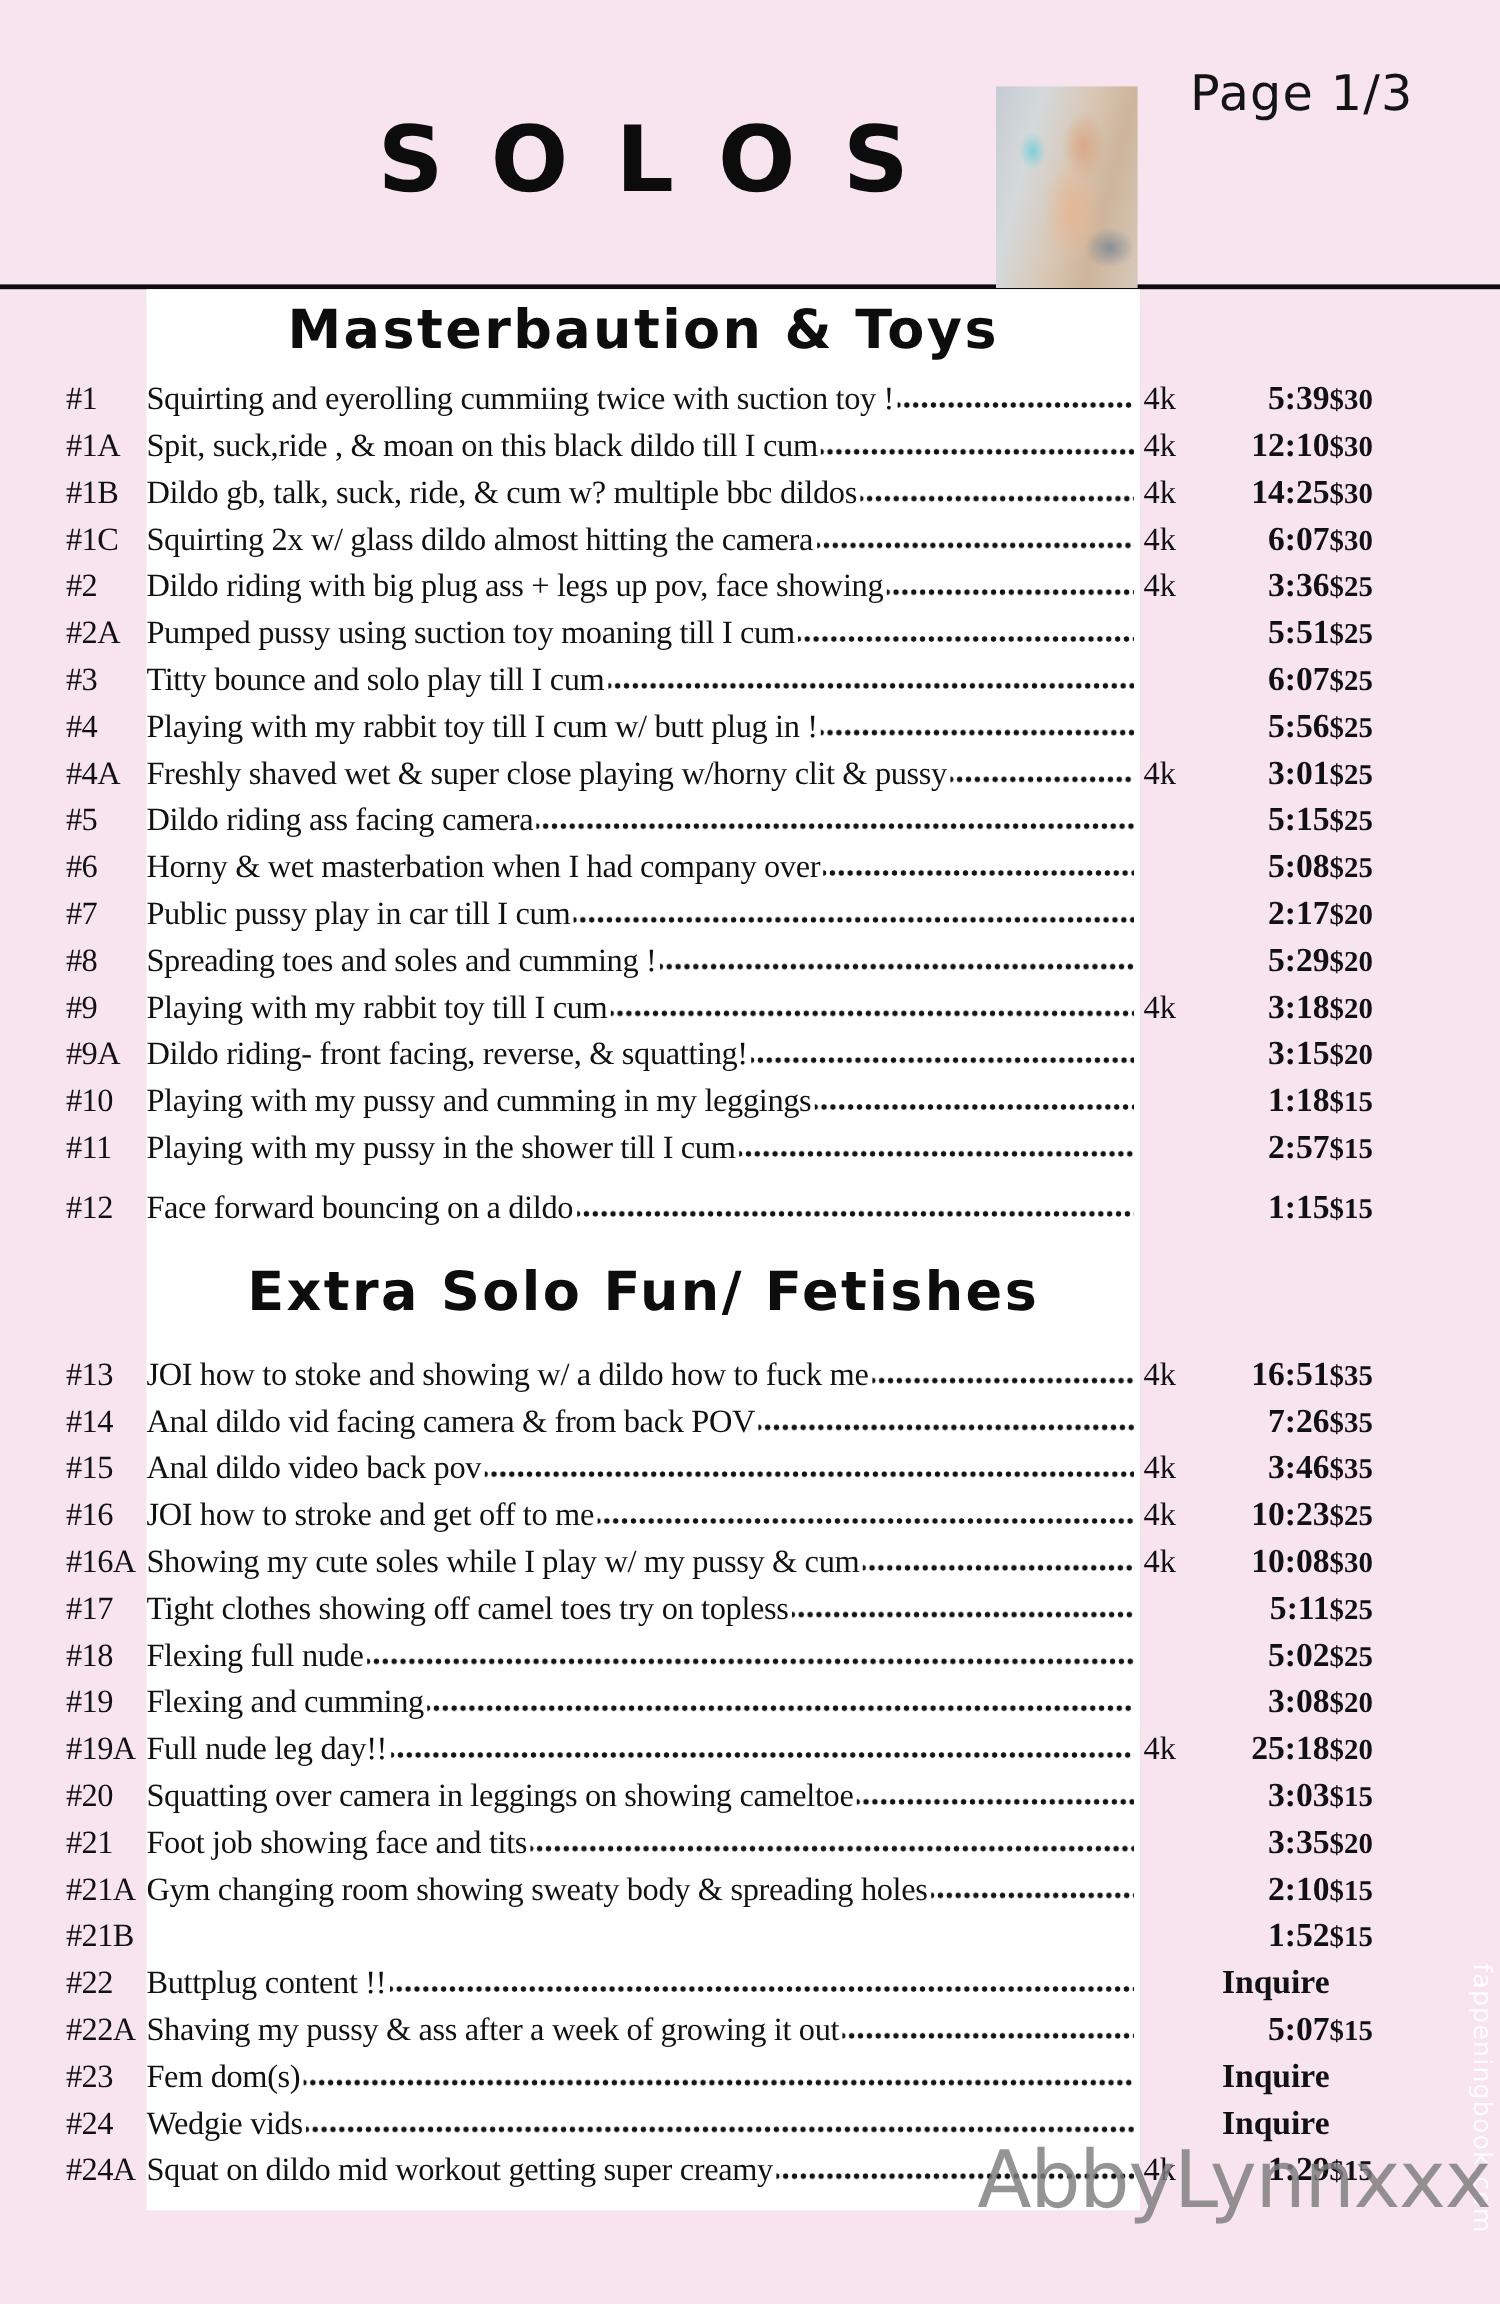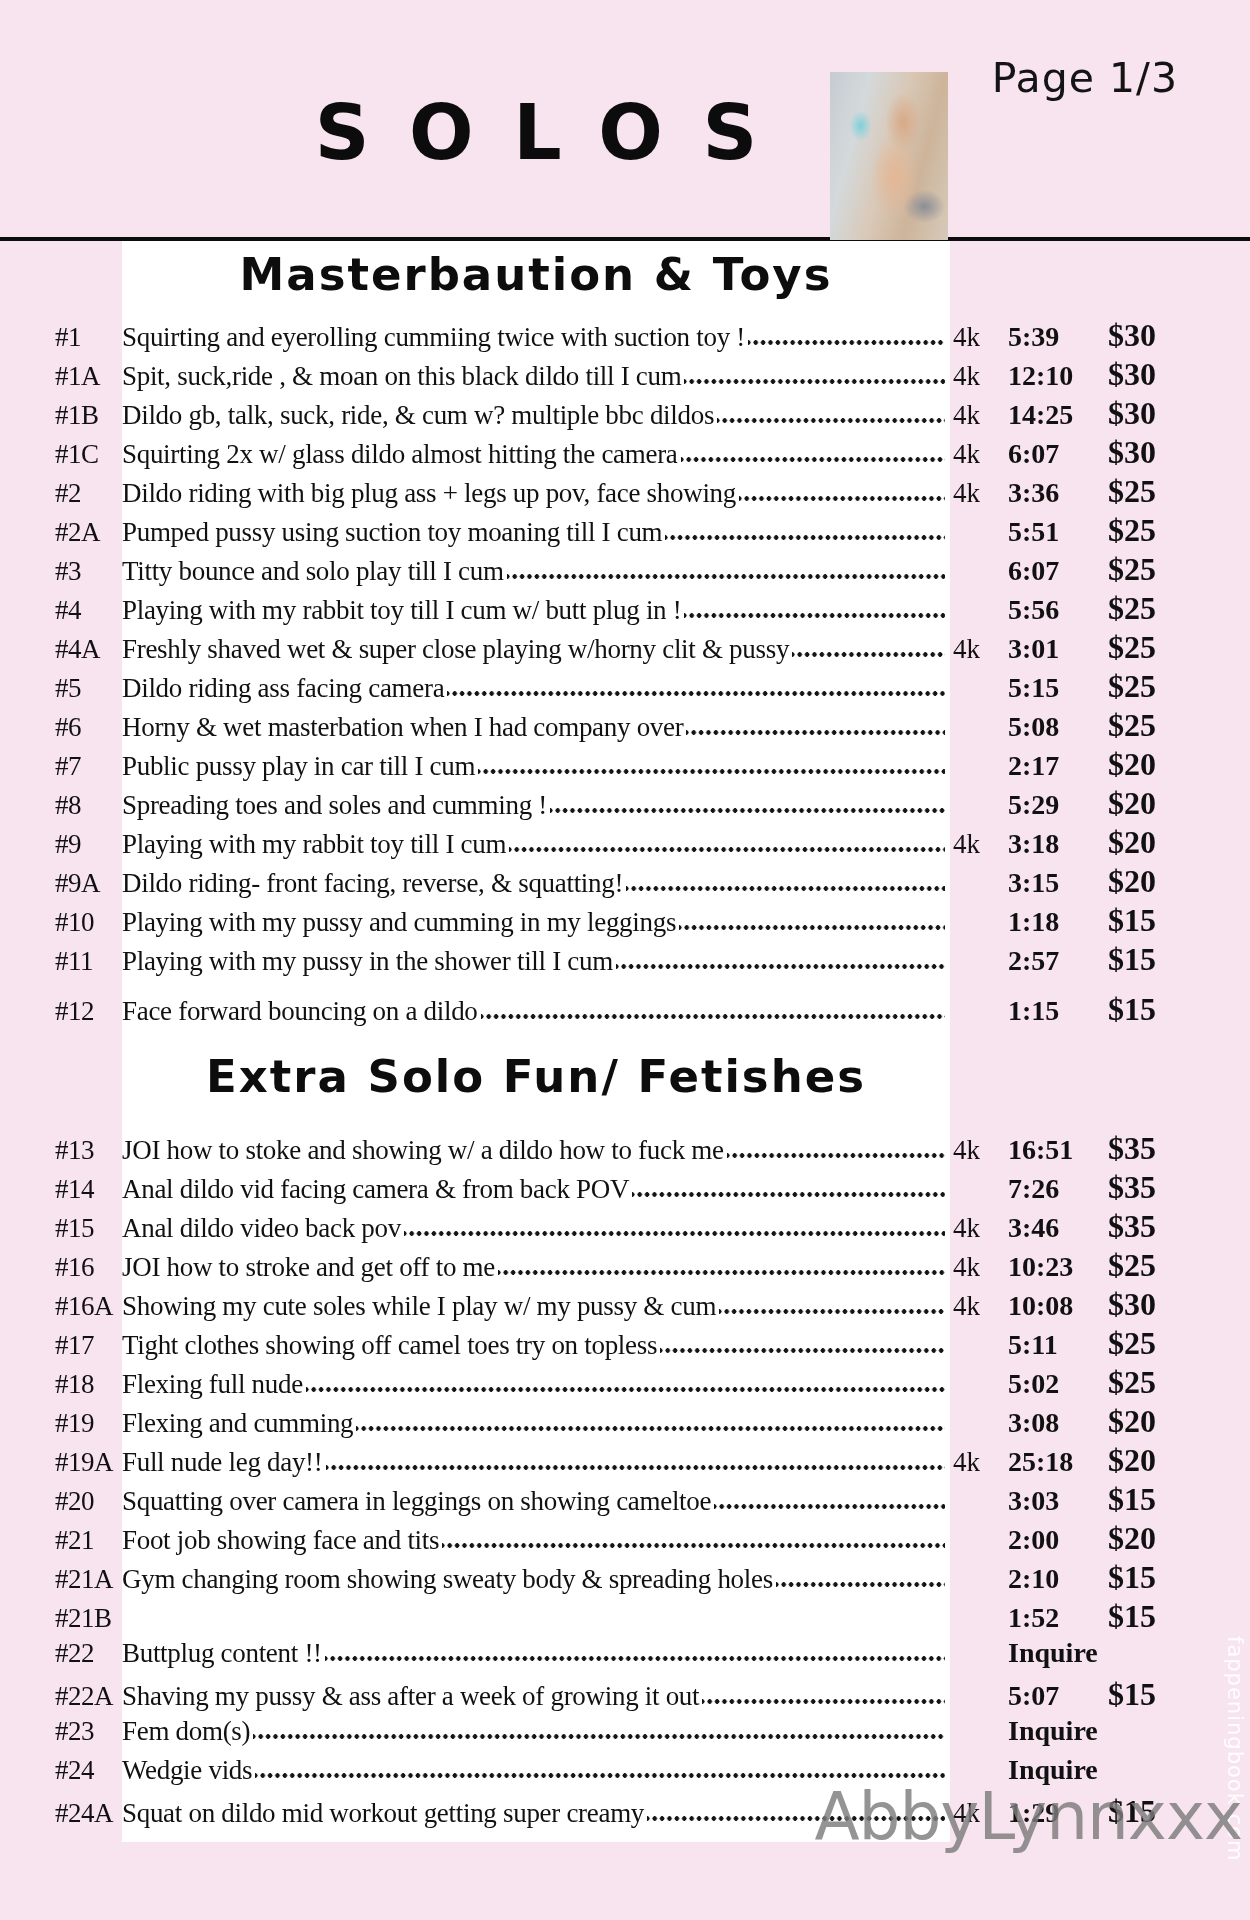--- a/index.html
+++ b/index.html
@@ -81,26 +81,26 @@
     flex:1 1 auto;min-width:10px;align-self:stretch;
     background-image:radial-gradient(circle, #141414 2.1px, transparent 2.6px);
     background-size:7.4px 5.2px;
     background-repeat:repeat-x;
     background-position:left 4px bottom 8px;
   }
   .q{
     flex:0 0 55px;width:55px;font-size:27px;padding-left:8px;white-space:nowrap;
   }
   .time{
-    flex:0 0 100px;width:100px;text-align:left;
+    flex:0 0 100px;width:100px;text-align:right;
     font-weight:bold;font-size:28px;white-space:nowrap;
   }
   .price{
     flex:0 0 70px;width:70px;text-align:left;
-    font-weight:bold;font-size:32px;white-space:nowrap;
+    font-weight:bold;font-size:24px;white-space:nowrap;
   }
   
   .watermark{
     position:absolute;right:8px;top:1778px;z-index:5;
     font-family:"DejaVu Sans", sans-serif;
     font-size:66px;color:rgba(125,125,125,0.82);
     letter-spacing:-1px;
   }
   .side-watermark{
     position:absolute;right:3px;top:1636px;z-index:5;
@@ -406,21 +406,21 @@
         <div class="time">3:03</div>
         <div class="price">$15</div>
       </div>
       <div class="row">
         <div class="num">#21</div>
         <div class="desc">
           <div class="dtext">Foot job showing face and tits</div>
           <div class="leader"></div>
         </div>
         <div class="q"></div>
-        <div class="time">2:00</div>
+        <div class="time">3:35</div>
         <div class="price">$20</div>
       </div>
       <div class="row">
         <div class="num">#21A</div>
         <div class="desc">
           <div class="dtext">Gym changing room showing  sweaty body &amp; spreading holes</div>
           <div class="leader"></div>
         </div>
         <div class="q"></div>
         <div class="time">2:10</div>

